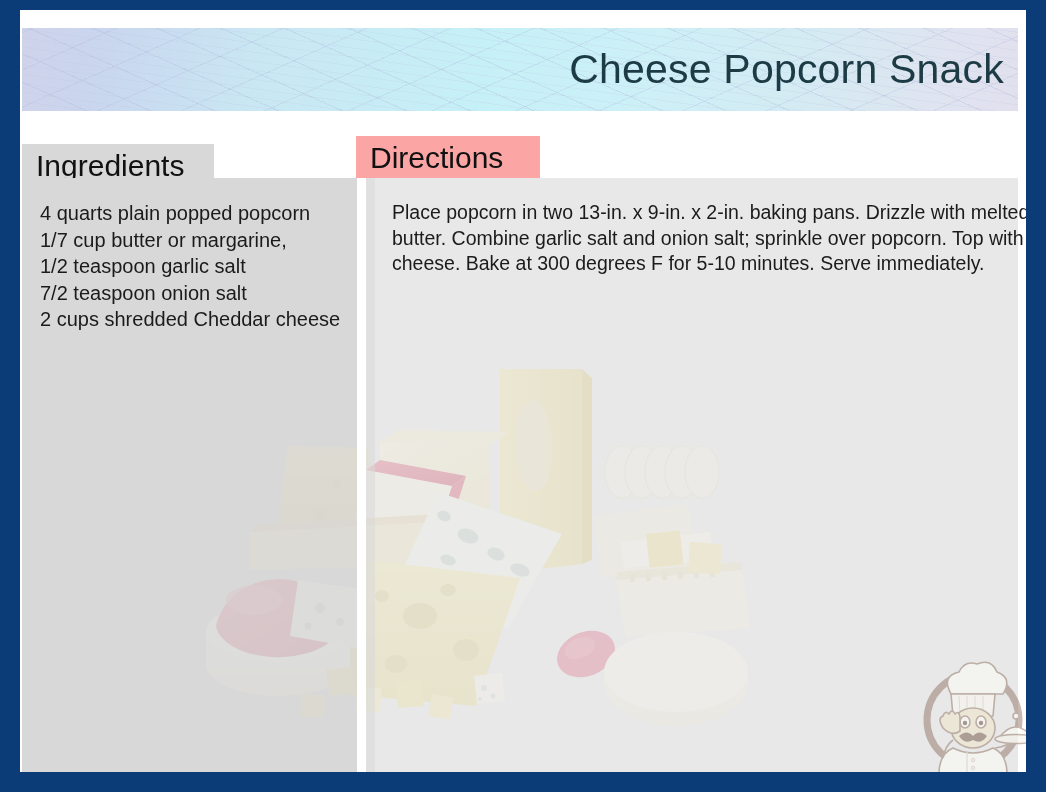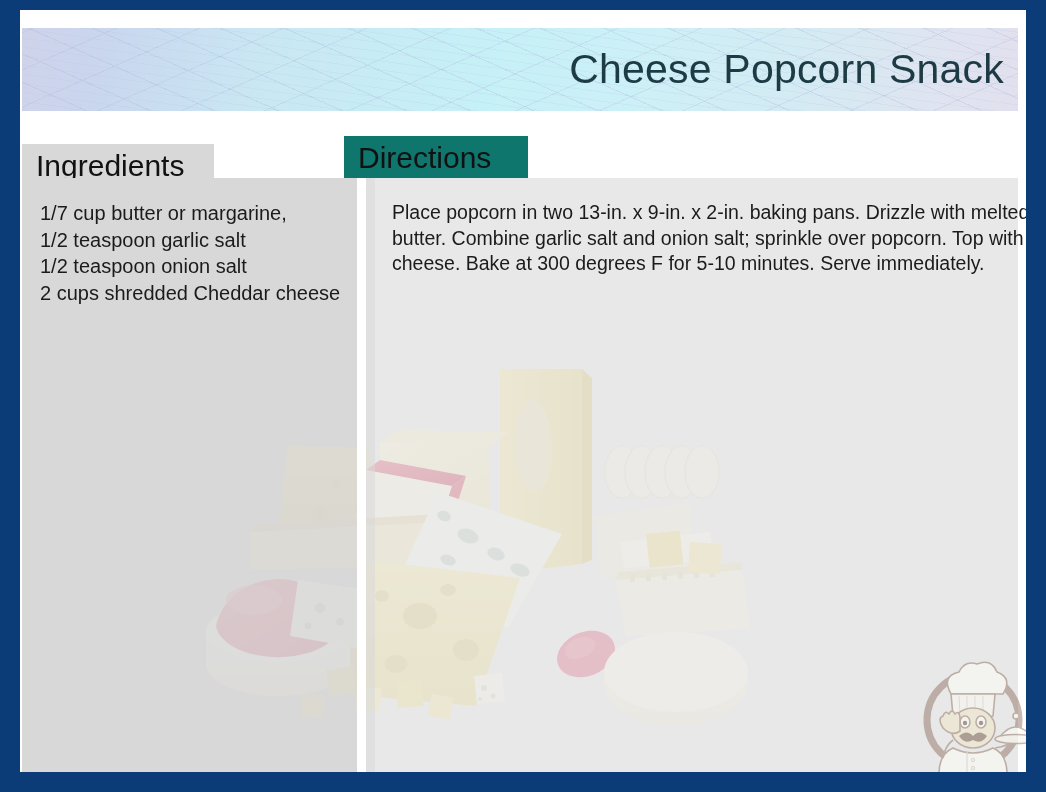--- a/index.html
+++ b/index.html
@@ -93,24 +93,24 @@
     white-space: nowrap;
   }
   #tab-ingredients {
     left: 2px;
     top: 126px;
     width: 192px;
     background: #d8d8d8;
     margin-top: 8px;
   }
   #tab-directions {
-    left: 324px;
+    left: 336px;
     top: 126px;
     width: 184px;
-    background: #0f766e;
+    background: #fca5a5;
   }
 
   
   .panel {
     position: absolute;
     box-sizing: border-box;
     overflow: hidden;
   }
   #panel-ingredients {
     left: 2px;
@@ -341,23 +341,24 @@
             <circle cx="118" cy="262" r="3.5"></circle>
           </g>
         </svg>
       </div>
 
       <div id="photo-veil-left"></div>
       <div id="panel-gap"></div>
     </div>
 
     <div id="ingredients-list">
+      <div class="ing-line">4 quarts plain popped popcorn</div>
       <div class="ing-line">1/7 cup butter or margarine,</div>
       <div class="ing-line">1/2 teaspoon garlic salt</div>
-      <div class="ing-line">1/2 teaspoon onion salt</div>
+      <div class="ing-line">7/2 teaspoon onion salt</div>
       <div class="ing-line">2 cups shredded Cheddar cheese</div>
     </div>
 
     <div id="directions-text">Place popcorn in two 13-in. x 9-in. x 2-in. baking pans. Drizzle with melted butter. Combine garlic salt and onion salt; sprinkle over popcorn. Top with cheese. Bake at 300 degrees F for 5-10 minutes. Serve immediately.</div>
 
     <div id="chef-logo">
       <svg viewBox="0 0 132 132">
         <g stroke="#8a6b5a" fill="none" stroke-width="3.2">
 
           <circle cx="66" cy="72" r="46" stroke-width="7" opacity="0.85"></circle>

